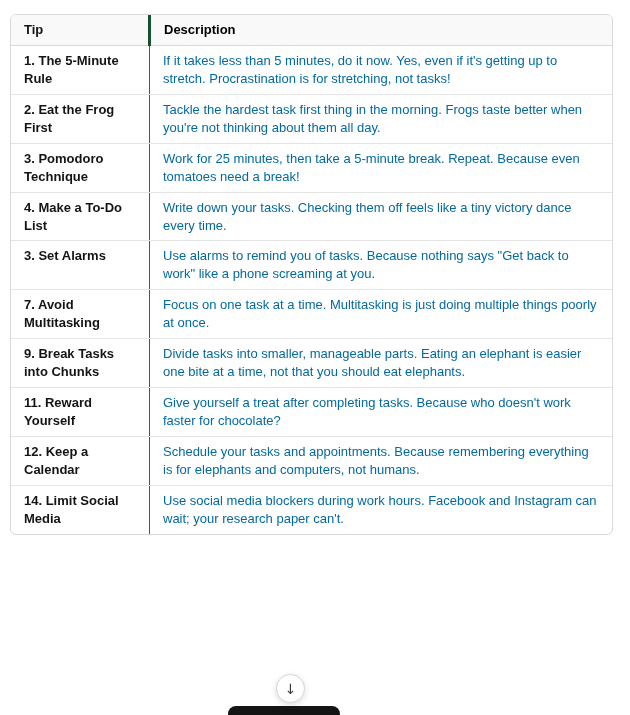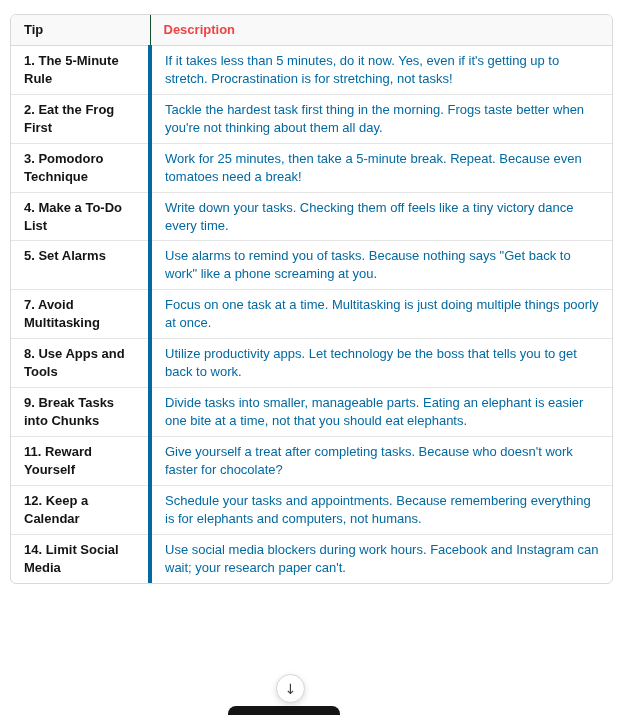--- a/index.html
+++ b/index.html
@@ -32,34 +32,34 @@
   }
   th, td {
     text-align: left;
     vertical-align: top;
     padding: 6px 13px;
   }
   thead th {
     background: #f9f9fa;
     font-weight: 600;
     border-bottom: 1px solid #d9d9d9;
-    color: #ef4444;
+    color: #000000;
   }
   tbody td {
     border-bottom: 1px solid #e5e5e5;
     color: #0369a1;
   }
   tbody tr:last-child td { border-bottom: none; }
   .col-tip {
     width: 111px;
-    border-right: 4px solid #0369a1;
+    border-right: 1px solid #0369a1;
     font-weight: 600;
     color: #141414;
   }
-  thead th.col-tip { border-right: 1px solid #14532d; }
+  thead th.col-tip { border-right: 3px solid #14532d; }
   .scroll-btn {
     position: absolute;
     left: 276px;
     top: 674px;
     width: 27px;
     height: 27px;
     border-radius: 50%;
     background: #ffffff;
     border: 1px solid #d6d6d6;
     box-shadow: 0 2px 6px rgba(0,0,0,0.14);
@@ -107,30 +107,26 @@
         </tr>
         <tr>
           <td class="col-tip">3. Pomodoro Technique</td>
           <td class="col-desc">Work for 25 minutes, then take a 5-minute break. Repeat. Because even tomatoes need a break!</td>
         </tr>
         <tr>
           <td class="col-tip">4. Make a To-Do List</td>
           <td class="col-desc">Write down your tasks. Checking them off feels like a tiny victory dance every time.</td>
         </tr>
         <tr>
-          <td class="col-tip">5. Set Alarms</td>
+          <td class="col-tip">3. Set Alarms</td>
           <td class="col-desc">Use alarms to remind you of tasks. Because nothing says "Get back to work" like a phone screaming at you.</td>
         </tr>
         <tr>
           <td class="col-tip">7. Avoid Multitasking</td>
           <td class="col-desc">Focus on one task at a time. Multitasking is just doing multiple things poorly at once.</td>
-        </tr>
-        <tr>
-          <td class="col-tip">8. Use Apps and Tools</td>
-          <td class="col-desc">Utilize productivity apps. Let technology be the boss that tells you to get back to work.</td>
         </tr>
         <tr>
           <td class="col-tip">9. Break Tasks into Chunks</td>
           <td class="col-desc">Divide tasks into smaller, manageable parts. Eating an elephant is easier one bite at a time, not that you should eat elephants.</td>
         </tr>
         <tr>
           <td class="col-tip">11. Reward Yourself</td>
           <td class="col-desc">Give yourself a treat after completing tasks. Because who doesn't work faster for chocolate?</td>
         </tr>
         <tr>

